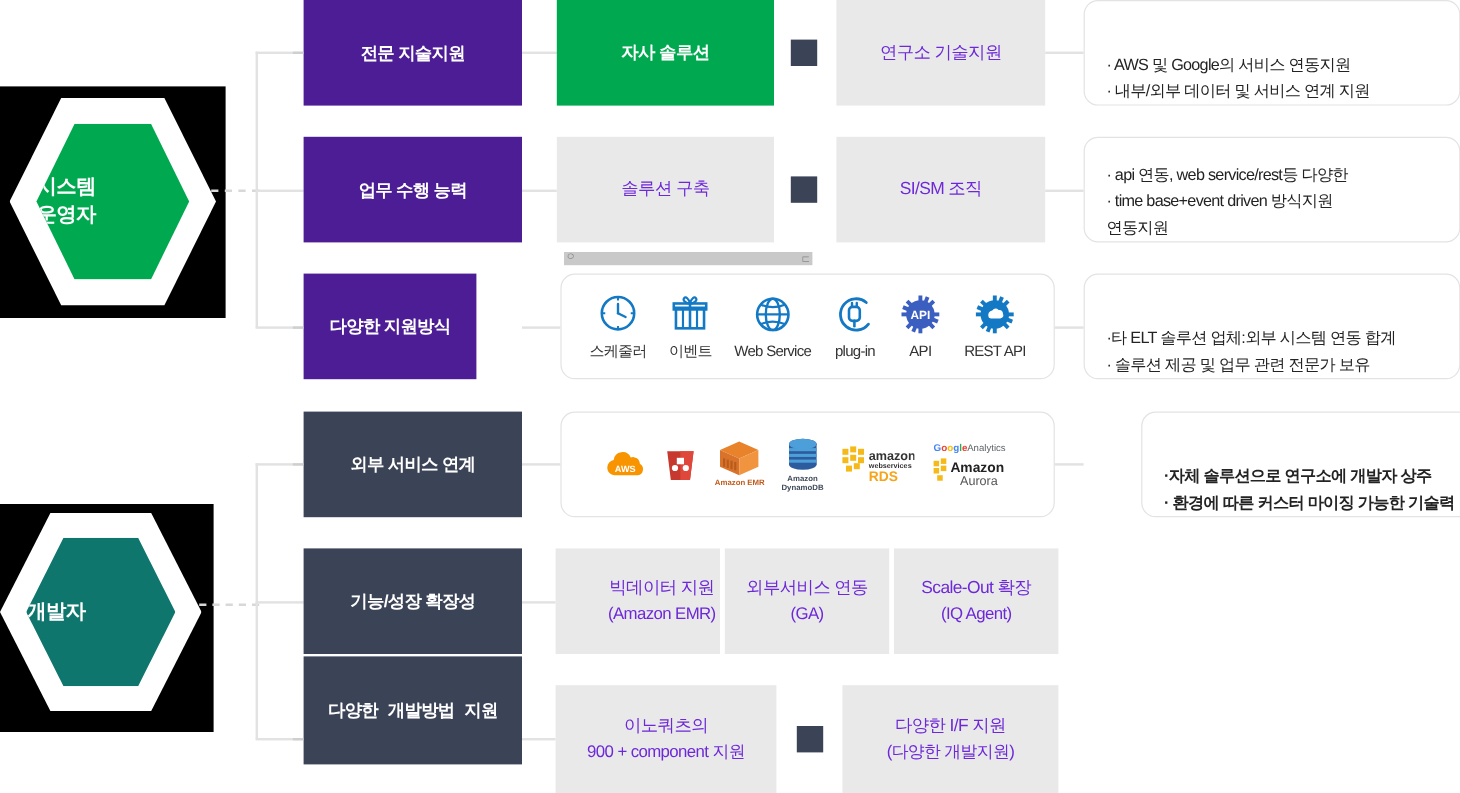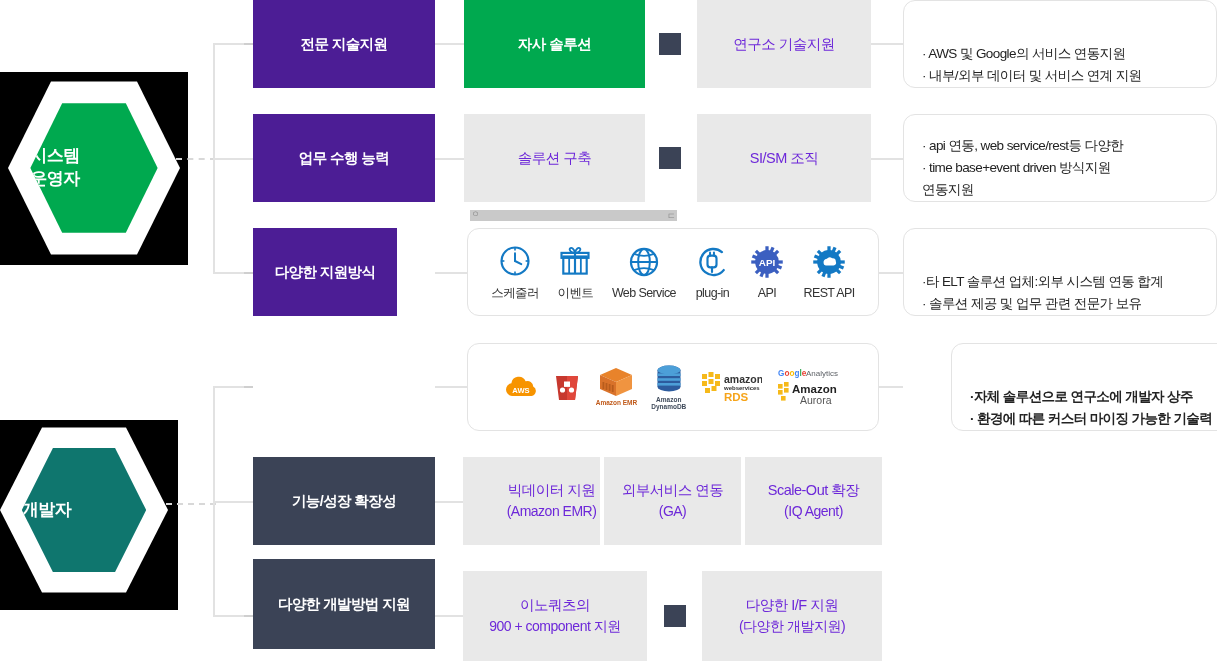--- a/index.html
+++ b/index.html
@@ -301,20 +301,23 @@
     </div>
   </div>
   <div class="line-h" style="left:879px; top:272px; width:24px;"></div>
   <div class="panel" style="left:903px; top:228px; width:314px; height:88px;">
     <div class="panel-text">
       <p>·타 ELT 솔루션 업체:외부 시스템 연동 합계</p>
       <p>· 솔루션 제공 및 업무 관련 전문가 보유</p>
     </div>
   </div>
 
+  <div class="cat-box cat-navy" style="left:253px; top:343px; width:182px; height:88px;">
+    <span>외부 서비스 연계</span>
+  </div>
   <div class="line-h" style="left:435px; top:386px; width:32px;"></div>
   <div class="panel" style="left:467px; top:343px; width:412px; height:88px;">
     <div class="logo-strip">
 
       <div class="logo-cell">
         <svg width="34" height="28" viewBox="0 0 34 28">
           <path d="M8 23 a6.4 6.4 0 0 1 -0.6 -12.7 a7.4 7.4 0 0 1 14.2 -2 a5.6 5.6 0 0 1 7.6 5.2 a5.1 5.1 0 0 1 -1.6 9.5 z" fill="#f79400"></path>
           <text x="17" y="20" text-anchor="middle" font-family="Liberation Sans, sans-serif" font-size="7.6" font-weight="700" fill="#ffffff">AWS</text>
         </svg>
       </div>
@@ -416,21 +419,21 @@
   </div>
   <div class="plain-box" style="left:604px; top:457px; width:137px; height:88px;">
     <span>외부서비스 연동</span>
     <span class="l2">(GA)</span>
   </div>
   <div class="plain-box" style="left:745px; top:457px; width:137px; height:88px;">
     <span>Scale-Out 확장</span>
     <span class="l2">(IQ Agent)</span>
   </div>
 
-  <div class="cat-box cat-navy" style="left:253px; top:559px; width:182px; height:90px;">
+  <div class="cat-box cat-navy" style="left:253px; top:547px; width:182px; height:90px;font-family:Liberation Mono, monospace;">
     <span>다양한 개발방법 지원</span>
   </div>
   <div class="line-h" style="left:435px; top:615px; width:28px;"></div>
   <div class="plain-box" style="left:463px; top:571px; width:184px; height:90px;">
     <span>이노쿼츠의</span>
     <span class="l2">900 + component 지원</span>
   </div>
   <div class="dot-sq" style="left:664px; top:605px;"></div>
   <div class="plain-box" style="left:702px; top:571px; width:180px; height:90px;">
     <span>다양한 I/F 지원</span>

